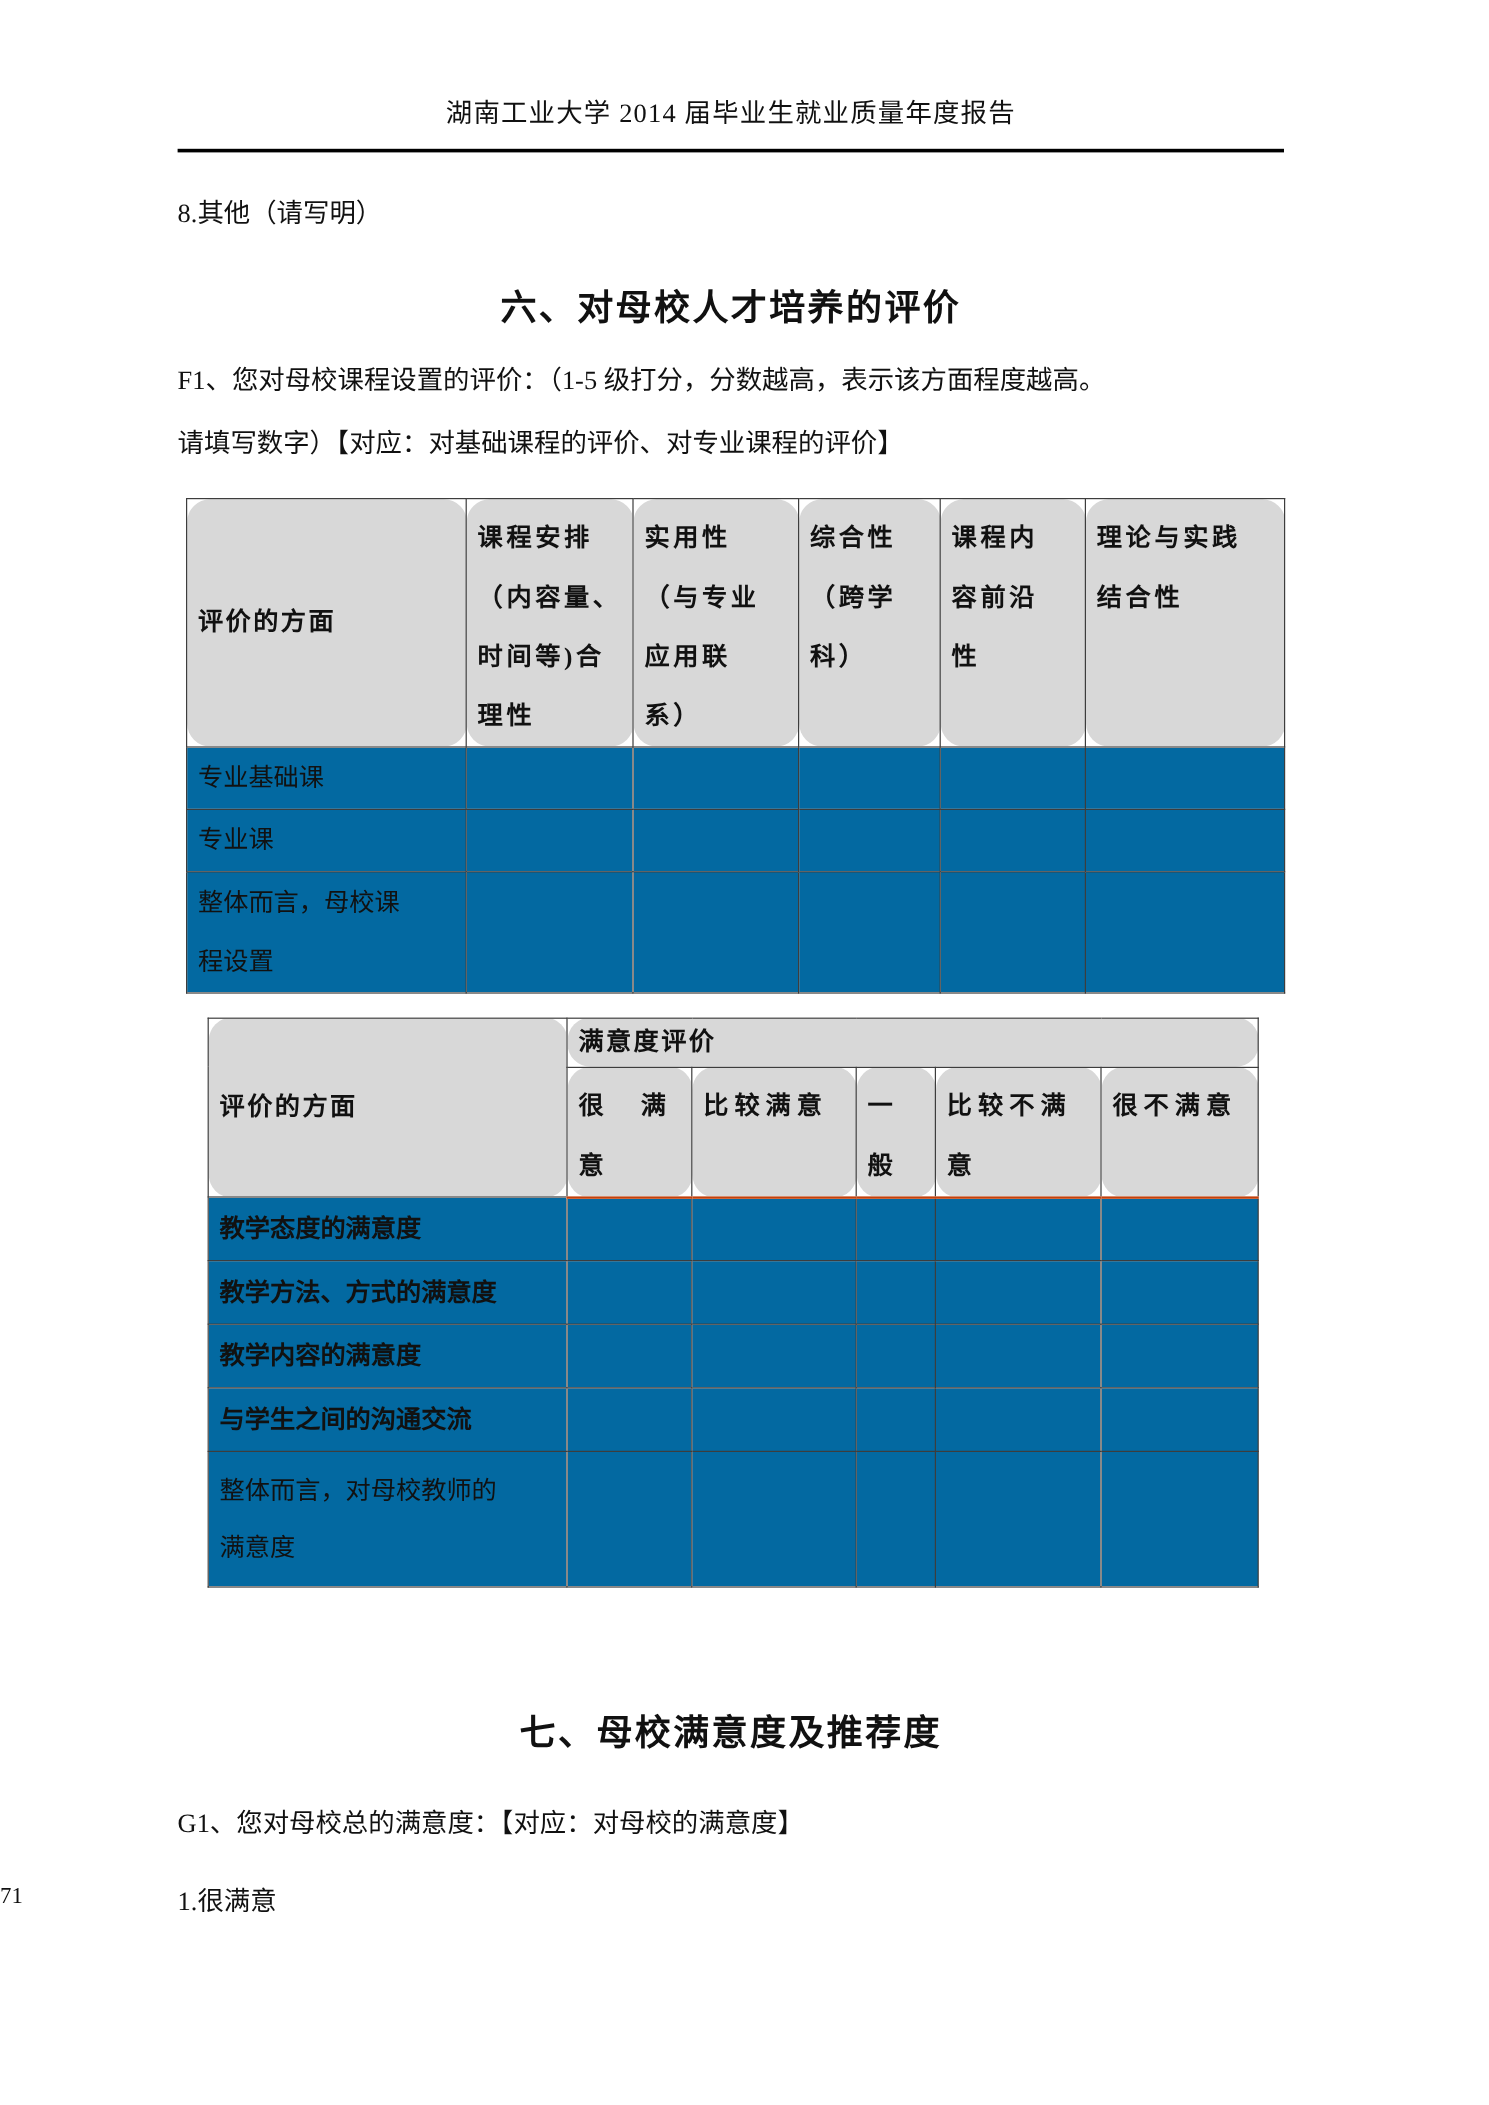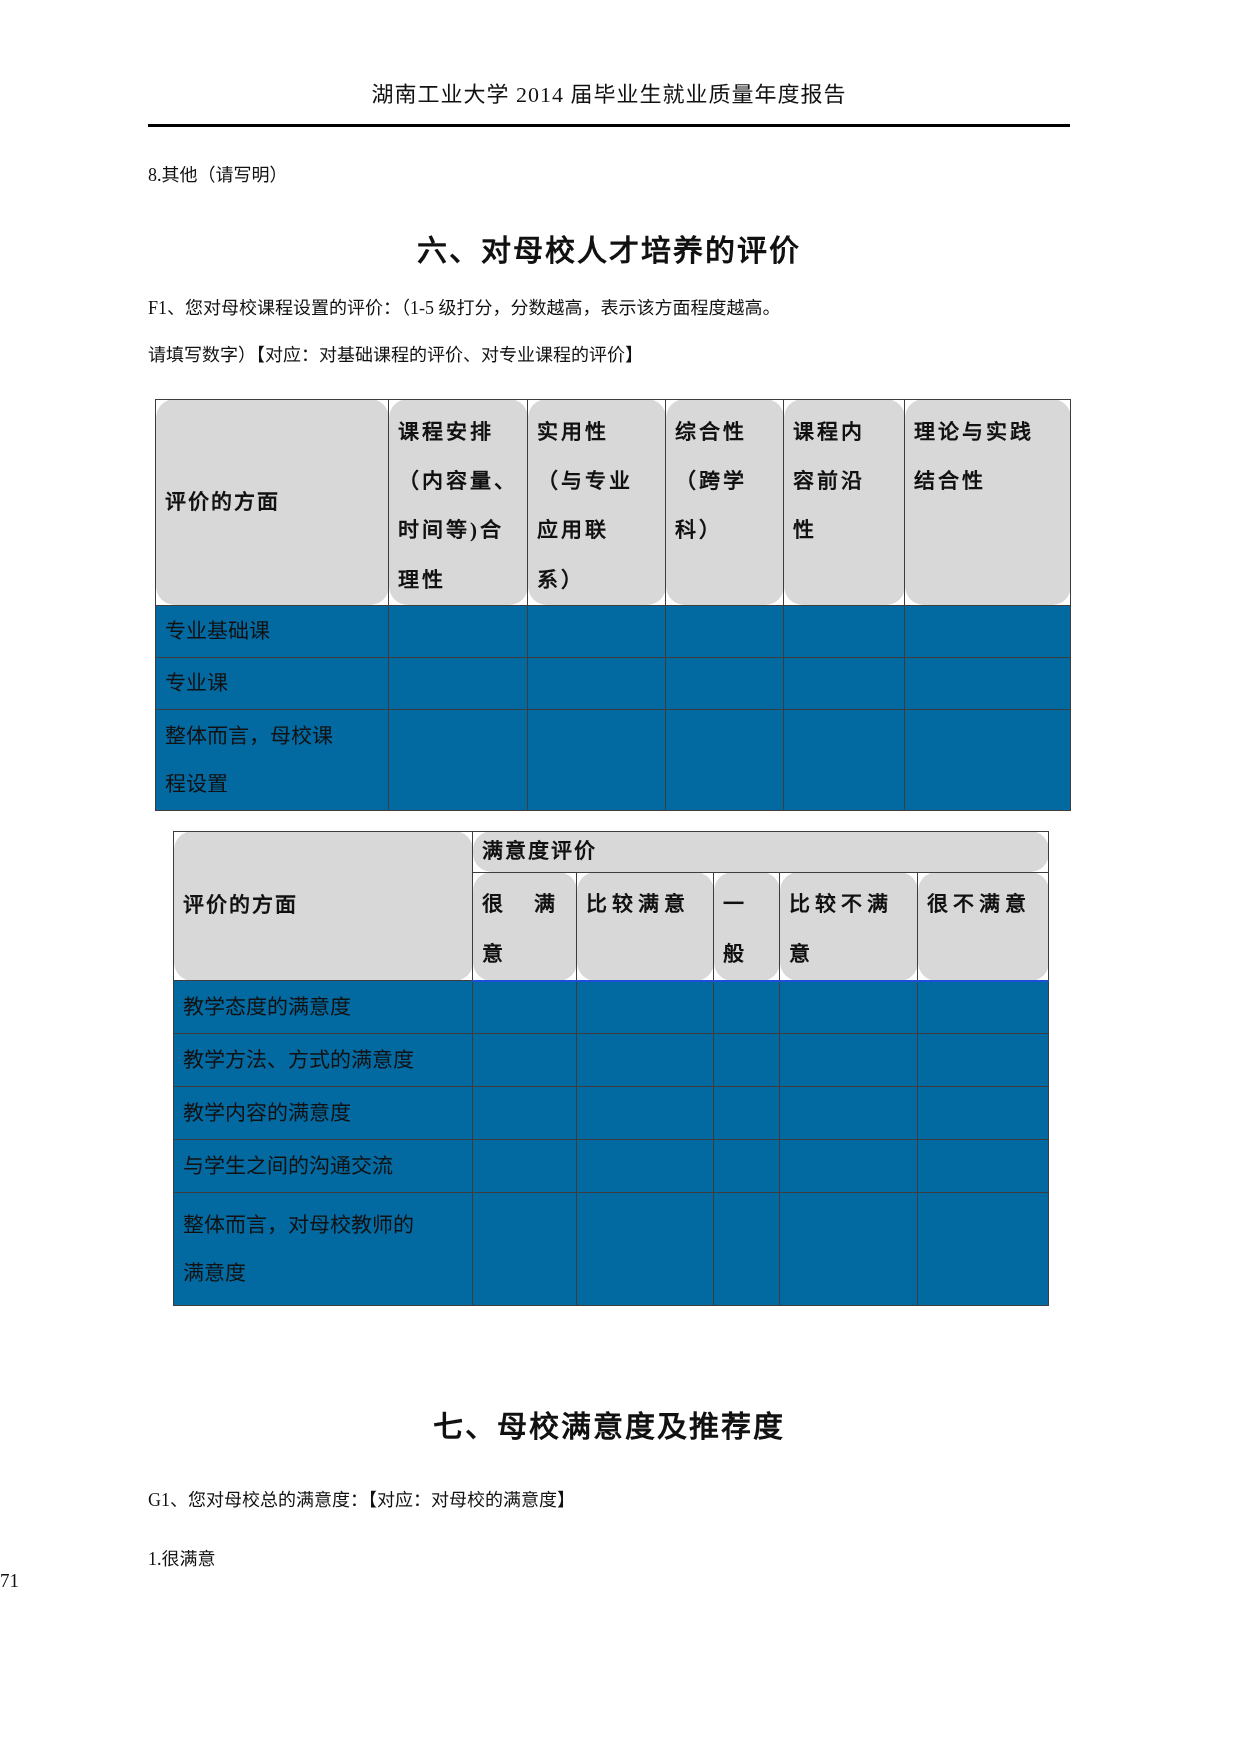--- a/index.html
+++ b/index.html
@@ -25,21 +25,21 @@
     font-size: 22px;
     letter-spacing: 1px;
   }
   .header-rule {
     border: none;
     border-top: 3px solid #000000;
     margin: 16px 0 0 0;
   }
 
   
-  .body-line { font-size: 18px; line-height: 1.4; }
+  .body-line { font-size: 22px; line-height: 1.4; }
   .q8 { margin-top: 36px; }
 
   .section-title {
     text-align: center;
     font-size: 30px;
     font-weight: bold;
     letter-spacing: 2px;
     margin-top: 38px;
   }
   .f1-line1 { margin-top: 26px; }
@@ -79,22 +79,22 @@
   .table-f1 { margin-top: 30px; margin-left: 7px; width: 915px; border: 1px solid #3d3d3d; }
   .table-f1 thead th { height: 205px; vertical-align: top; padding-top: 8px; }
   .table-f1 thead th.aspect { vertical-align: middle; padding-top: 0; letter-spacing: 2px; }
   .table-f1 .row-s  td, .table-f1 .row-s  th { height: 52px; }
   .table-f1 .row-l  td, .table-f1 .row-l  th { height: 101px; }
 
   
   .table-f2 { margin-top: 20px; margin-left: 25px; width: 875px; border: 1px solid #3d3d3d; }
   .table-f2 thead th.group   { height: 41px; line-height: 1.5; letter-spacing: 2px; vertical-align: middle; }
   .table-f2 thead th.aspect  { letter-spacing: 2px; vertical-align: middle; }
-  .table-f2 thead tr.sub th  { height: 102px; vertical-align: top; padding-top: 6px; line-height: 2.4; letter-spacing: 5px; border-bottom: 2px solid #1d4ed8; }
-  .table-f2 .row-s td, .table-f2 .row-s th { height: 53px; }
+  .table-f2 thead tr.sub th  { height: 102px; vertical-align: top; padding-top: 6px; line-height: 2.4; letter-spacing: 5px; border-bottom: 2px solid #c2410c; }
+  .table-f2 .row-s td, .table-f2 .row-s th { height: 53px; font-weight: bold; }
   .table-f2 .row-l td, .table-f2 .row-l th { height: 113px; }
 
   
   .section7 { margin-top: 96px; }
   .g1-line  { margin-top: 42px; }
   .g1-opt   { margin-top: 34px; }
 
   .page-number {
     position: absolute;
     left: 0;

